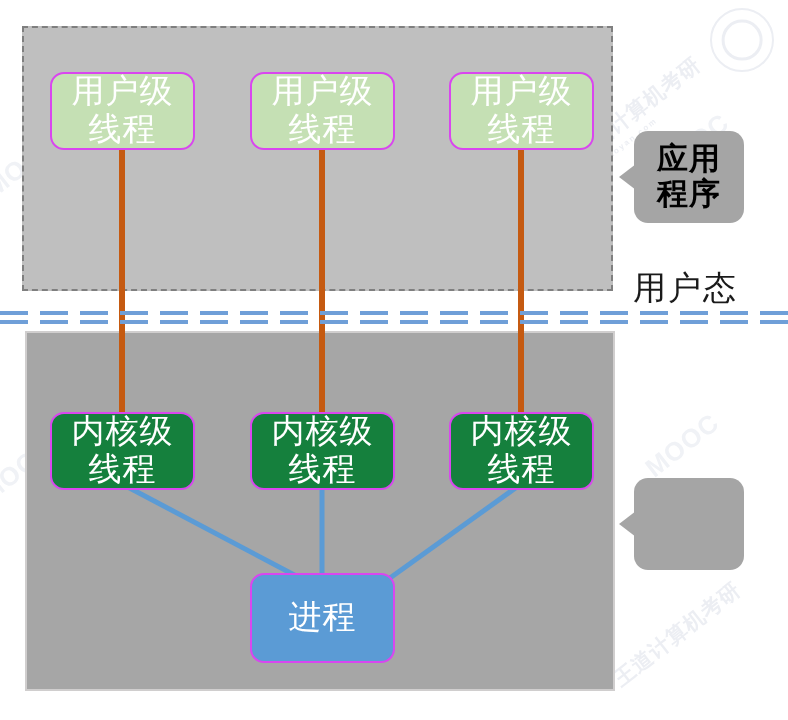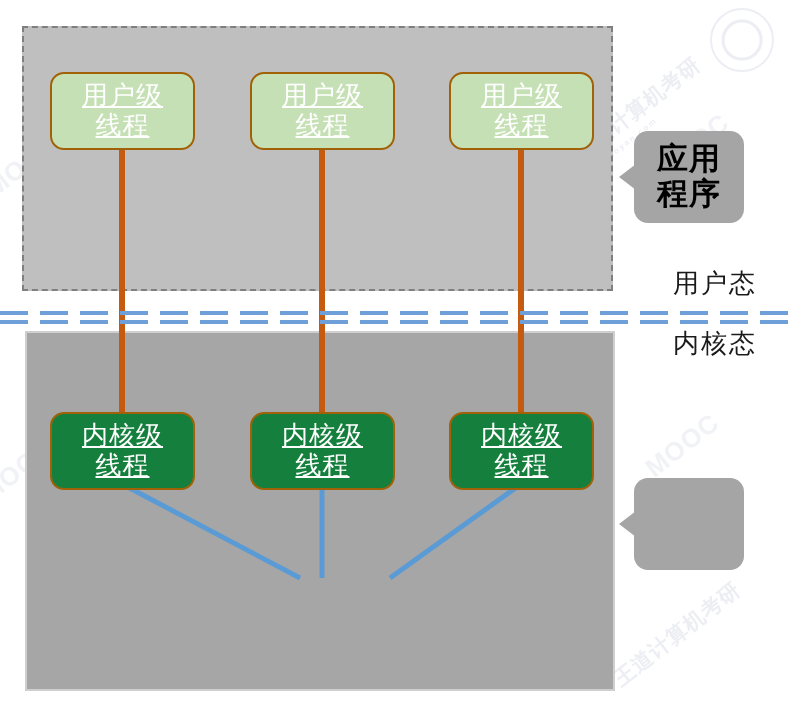--- a/index.html
+++ b/index.html
@@ -84,31 +84,30 @@
     left: 0; top: 0;
     width: 788px; height: 720px;
     pointer-events: none;
   }
 
   
   .node {
     position: absolute;
     box-sizing: border-box;
     border-radius: 14px;
-    border: 2px solid #a16207;
+    border: 2px solid #d946ef;
     color: #ffffff;
     display: flex;
     align-items: center;
     justify-content: center;
     text-align: center;
     line-height: 1.15;
-    font-size: 26px;
+    font-size: 33px;
     letter-spacing: 1px;
     white-space: pre-line;
-    text-decoration: underline;
   }
   .node.user-thread   { background: #c5e0b4; }
   .node.kernel-thread { background: #15803d; }
   .node.process       { background: #5b9bd5; }
 
   
   .callout {
     position: absolute;
     box-sizing: border-box;
     background: #a5a5a5;
@@ -132,24 +131,23 @@
     width: 0; height: 0;
     border-top: 13px solid transparent;
     border-bottom: 13px solid transparent;
     border-right: 17px solid #a5a5a5;
   }
 
   
   .mode-label {
     position: absolute;
     color: #1a1a1a;
-    font-size: 26px;
+    font-size: 33px;
     letter-spacing: 2px;
     white-space: nowrap;
-    margin-left: 40px;
   }
 </style>
 </head>
 <body>
 
 <div id="canvas">
 
   <div class="wm wm-moc" style="left:-20px; top:150px;">MOOC</div>
   <div class="wm wm-moc" style="left:-25px; top:455px;">MOOC</div>
   <div class="wm wm-moc" style="left:175px; top:245px;">MOOC</div>
@@ -193,26 +191,26 @@
   <div class="node user-thread" style="left:449px; top:72px; width:145px; height:78px;">用户级
 线程</div>
 
   <div class="node kernel-thread" style="left:50px;  top:412px; width:145px; height:78px;">内核级
 线程</div>
   <div class="node kernel-thread" style="left:250px; top:412px; width:145px; height:78px;">内核级
 线程</div>
   <div class="node kernel-thread" style="left:449px; top:412px; width:145px; height:78px;">内核级
 线程</div>
 
+  <div class="node process" style="left:250px; top:573px; width:145px; height:90px;">进程</div>
 
   <div class="callout" style="left:634px; top:131px; width:110px; height:92px;">
     <span class="tail"></span>
     <span>应用
 程序</span>
   </div>
   <div class="callout" style="left:634px; top:478px; width:110px; height:92px;">
     <span class="tail"></span>
   </div>
 
   <div class="mode-label" style="left:633px; top:266px;">用户态</div>
-  <div class="mode-label" style="left:633px; top:326px;">内核态</div>
 
 </div>
 
 </body></html>

